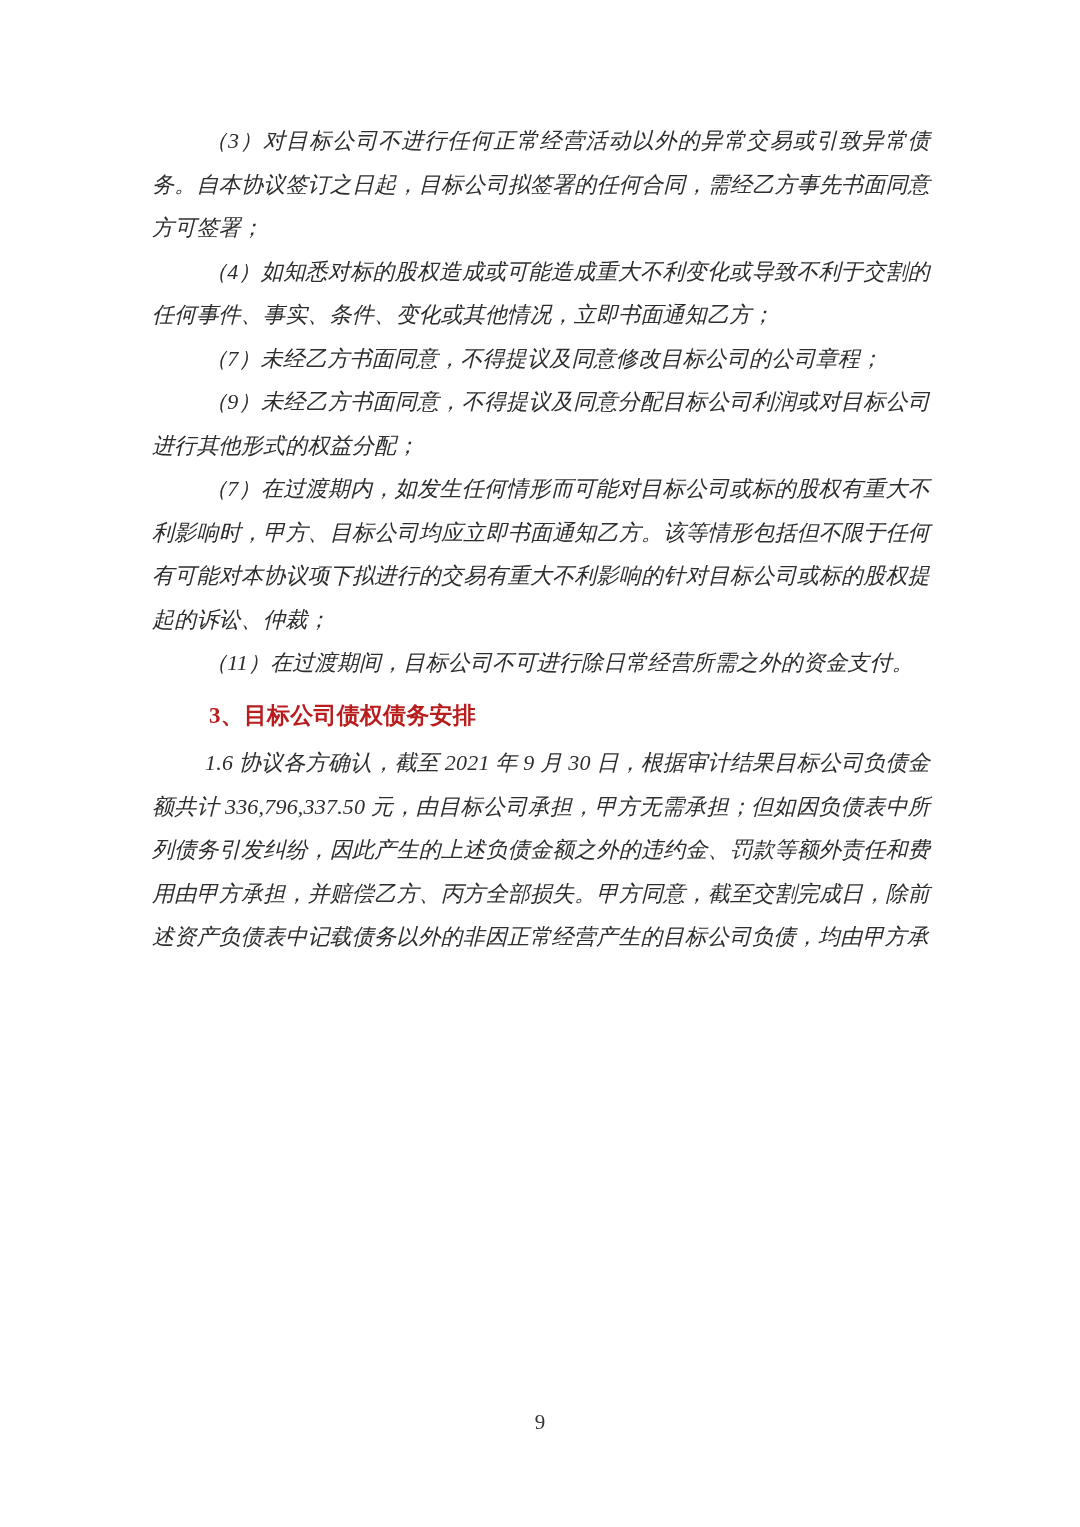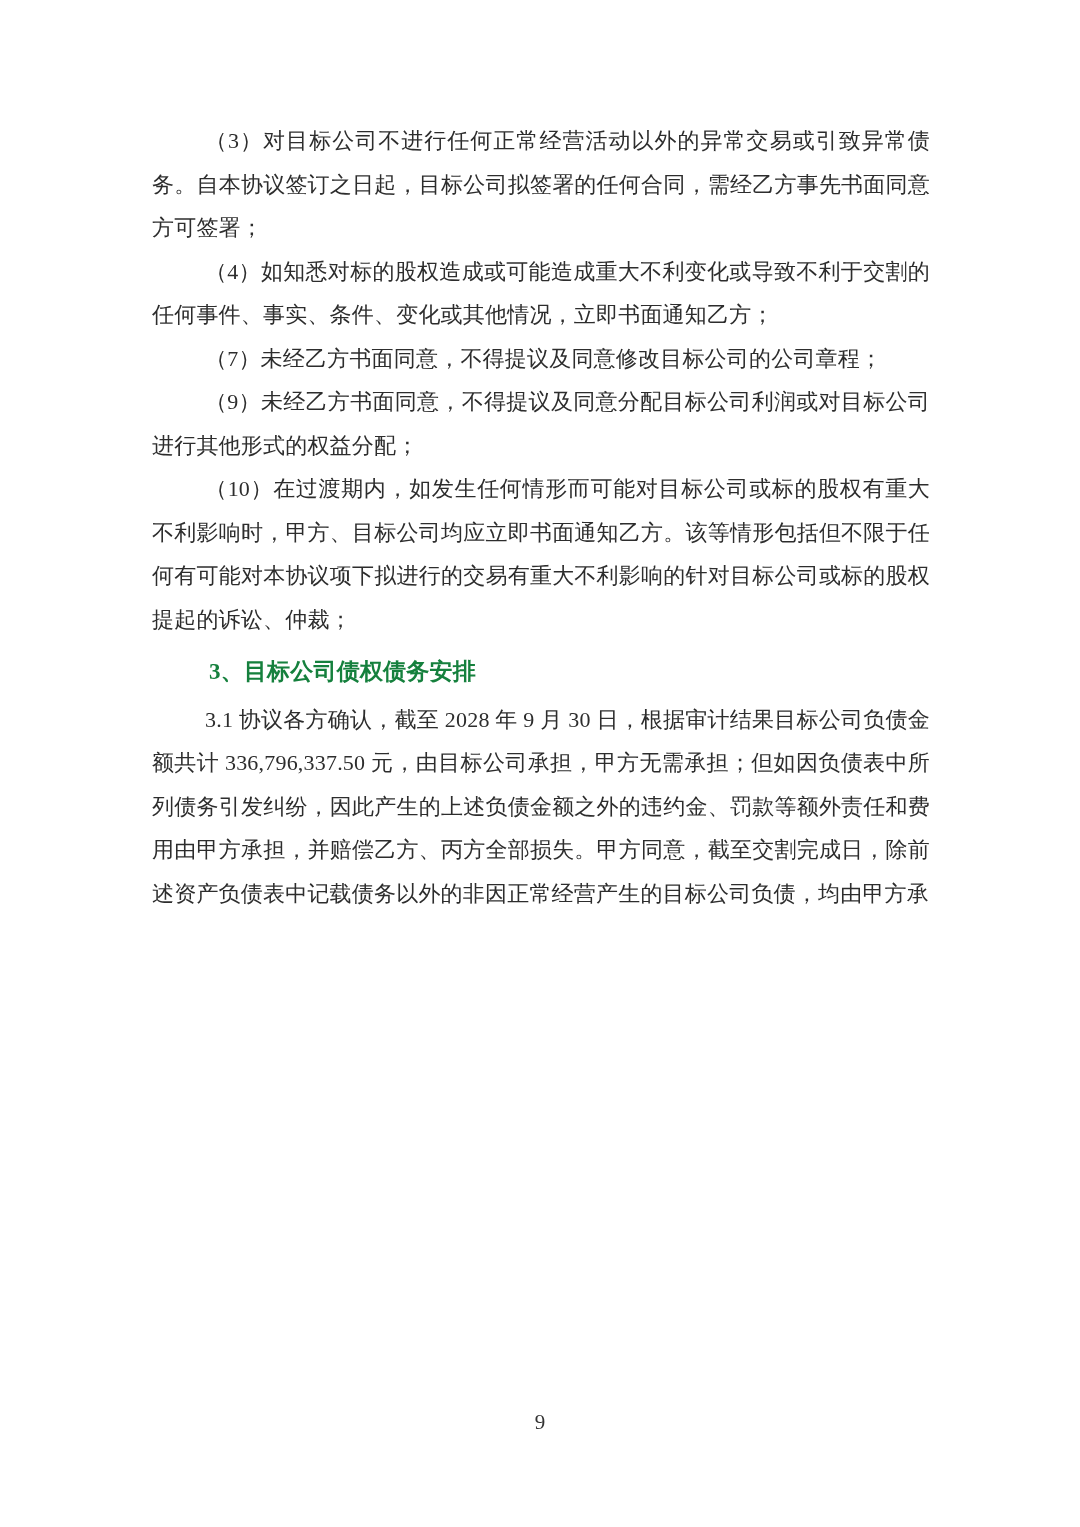--- a/index.html
+++ b/index.html
@@ -26,27 +26,28 @@
     width: 778px;
     color: #2d2d2d;
     font-size: 22px;
     line-height: 43.5px;
     text-align: justify;
     letter-spacing: 0.2px;
   }
   .clause {
     margin: 0;
     text-indent: 53px;
+    font-style: italic;
   }
   .section-heading {
     margin: 9px 0 4px 0;
     text-indent: 57px;
     font-size: 23px;
     font-weight: bold;
-    color: #15803d;
+    color: #b91c1c;
     line-height: 43.5px;
   }
   .page-number {
     position: absolute;
     top: 1410px;
     left: 0;
     width: 100%;
     text-align: center;
     font-size: 21px;
     color: #333333;
@@ -54,18 +55,19 @@
 </style>
 </head>
 <body>
 
 <div class="page">
   <div class="content">
     <p class="clause">（3）对目标公司不进行任何正常经营活动以外的异常交易或引致异常债务。自本协议签订之日起，目标公司拟签署的任何合同，需经乙方事先书面同意方可签署；</p>
     <p class="clause">（4）如知悉对标的股权造成或可能造成重大不利变化或导致不利于交割的任何事件、事实、条件、变化或其他情况，立即书面通知乙方；</p>
     <p class="clause">（7）未经乙方书面同意，不得提议及同意修改目标公司的公司章程；</p>
     <p class="clause">（9）未经乙方书面同意，不得提议及同意分配目标公司利润或对目标公司进行其他形式的权益分配；</p>
-    <p class="clause">（10）在过渡期内，如发生任何情形而可能对目标公司或标的股权有重大不利影响时，甲方、目标公司均应立即书面通知乙方。该等情形包括但不限于任何有可能对本协议项下拟进行的交易有重大不利影响的针对目标公司或标的股权提起的诉讼、仲裁；</p>
+    <p class="clause">（7）在过渡期内，如发生任何情形而可能对目标公司或标的股权有重大不利影响时，甲方、目标公司均应立即书面通知乙方。该等情形包括但不限于任何有可能对本协议项下拟进行的交易有重大不利影响的针对目标公司或标的股权提起的诉讼、仲裁；</p>
+    <p class="clause">（11）在过渡期间，目标公司不可进行除日常经营所需之外的资金支付。</p>
     <h3 class="section-heading">3、目标公司债权债务安排</h3>
-    <p class="clause">3.1 协议各方确认，截至 2028 年 9 月 30 日，根据审计结果目标公司负债金额共计 336,796,337.50 元，由目标公司承担，甲方无需承担；但如因负债表中所列债务引发纠纷，因此产生的上述负债金额之外的违约金、罚款等额外责任和费用由甲方承担，并赔偿乙方、丙方全部损失。甲方同意，截至交割完成日，除前述资产负债表中记载债务以外的非因正常经营产生的目标公司负债，均由甲方承</p>
+    <p class="clause">1.6 协议各方确认，截至 2021 年 9 月 30 日，根据审计结果目标公司负债金额共计 336,796,337.50 元，由目标公司承担，甲方无需承担；但如因负债表中所列债务引发纠纷，因此产生的上述负债金额之外的违约金、罚款等额外责任和费用由甲方承担，并赔偿乙方、丙方全部损失。甲方同意，截至交割完成日，除前述资产负债表中记载债务以外的非因正常经营产生的目标公司负债，均由甲方承</p>
   </div>
   <div class="page-number">9</div>
 </div>
 
 </body></html>

